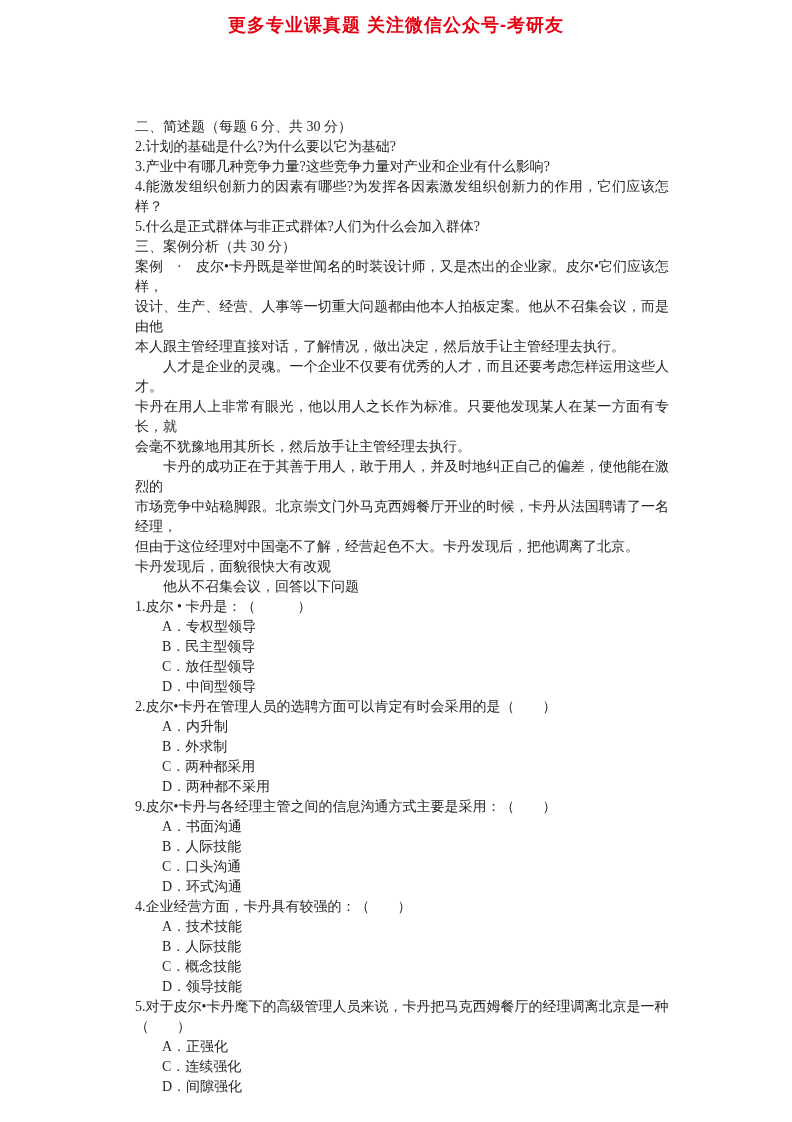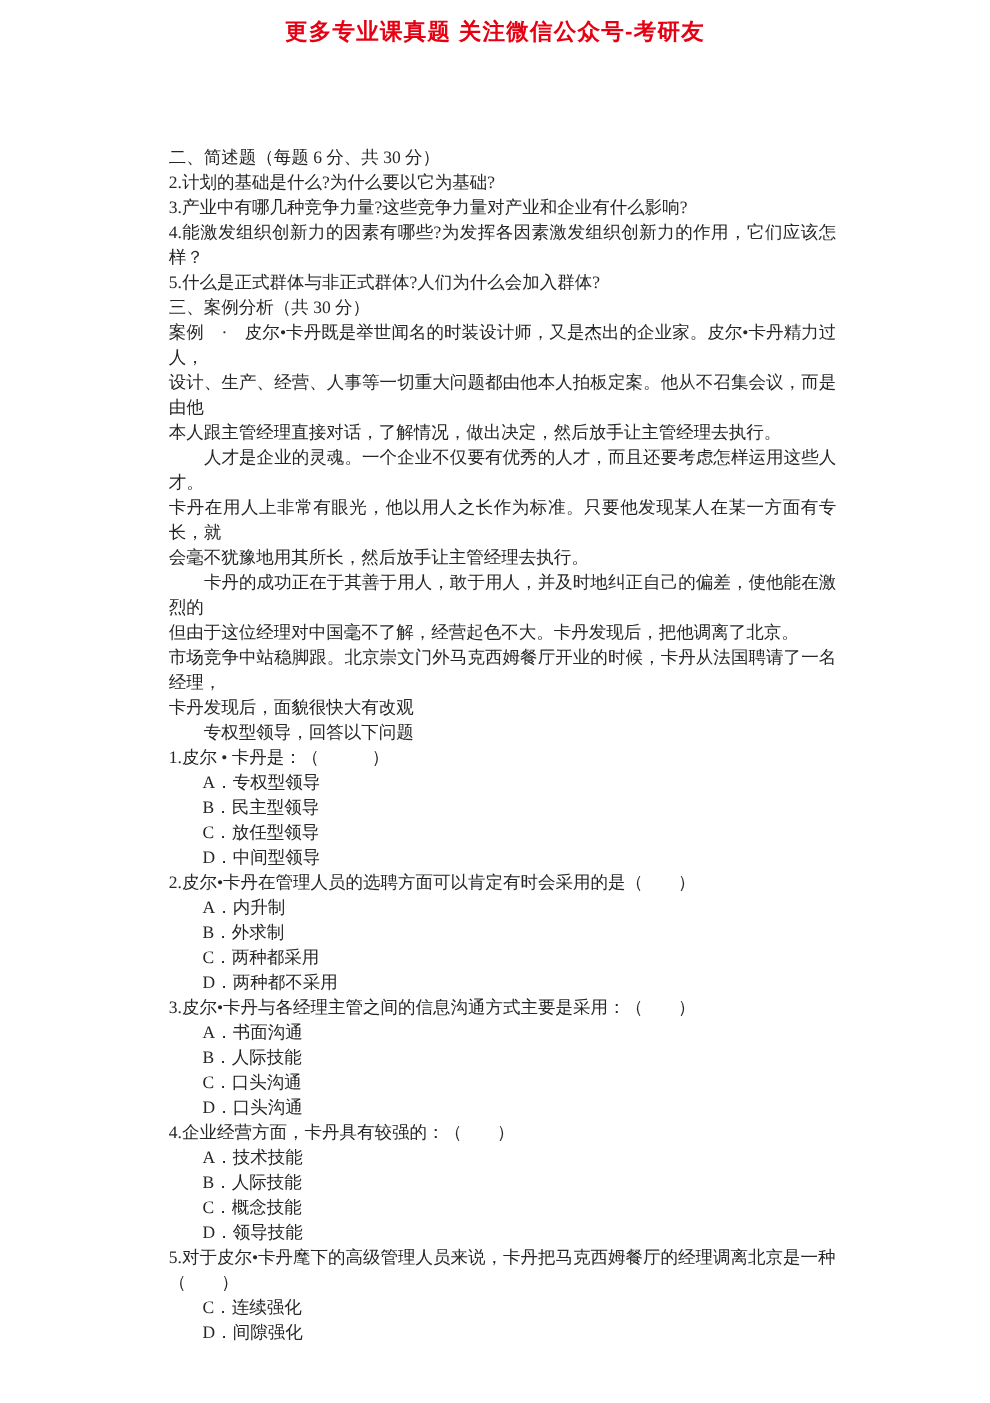--- a/index.html
+++ b/index.html
@@ -48,53 +48,54 @@
     <div id="brief-questions">
         <div class="line">2.计划的基础是什么?为什么要以它为基础?</div>
         <div class="line">3.产业中有哪几种竞争力量?这些竞争力量对产业和企业有什么影响?</div>
         <div class="line">4.能激发组织创新力的因素有哪些?为发挥各因素激发组织创新力的作用，它们应该怎样？</div>
         <div class="line">5.什么是正式群体与非正式群体?人们为什么会加入群体?</div>
       </div>
 
     <div class="line">三、案例分析（共 30 分）</div>
 
     <div id="case-text">
-        <div class="line">案例　·　皮尔•卡丹既是举世闻名的时装设计师，又是杰出的企业家。皮尔•卡丹精力过人，</div>
+        <div class="line">案例　·　皮尔•卡丹既是举世闻名的时装设计师，又是杰出的企业家。皮尔•它们应该怎样，</div>
         <div class="line">设计、生产、经营、人事等一切重大问题都由他本人拍板定案。他从不召集会议，而是由他</div>
         <div class="line">本人跟主管经理直接对话，了解情况，做出决定，然后放手让主管经理去执行。</div>
         <div class="line">　　人才是企业的灵魂。一个企业不仅要有优秀的人才，而且还要考虑怎样运用这些人才。</div>
         <div class="line">卡丹在用人上非常有眼光，他以用人之长作为标准。只要他发现某人在某一方面有专长，就</div>
         <div class="line">会毫不犹豫地用其所长，然后放手让主管经理去执行。</div>
         <div class="line">　　卡丹的成功正在于其善于用人，敢于用人，并及时地纠正自己的偏差，使他能在激烈的</div>
+        <div class="line">市场竞争中站稳脚跟。北京崇文门外马克西姆餐厅开业的时候，卡丹从法国聘请了一名经理，</div>
         <div class="line">但由于这位经理对中国毫不了解，经营起色不大。卡丹发现后，把他调离了北京。</div>
-        <div class="line">市场竞争中站稳脚跟。北京崇文门外马克西姆餐厅开业的时候，卡丹从法国聘请了一名经理，</div>
         <div class="line">卡丹发现后，面貌很快大有改观</div>
-        <div class="line">　　专权型领导，回答以下问题</div>
+        <div class="line">　　他从不召集会议，回答以下问题</div>
       </div>
 
     <div id="mc-questions">
         <div class="line">1.皮尔 • 卡丹是：（　　　）</div>
         <div class="line option">A．专权型领导</div>
         <div class="line option">B．民主型领导</div>
         <div class="line option">C．放任型领导</div>
         <div class="line option">D．中间型领导</div>
         <div class="line">2.皮尔•卡丹在管理人员的选聘方面可以肯定有时会采用的是（　　）</div>
         <div class="line option">A．内升制</div>
         <div class="line option">B．外求制</div>
         <div class="line option">C．两种都采用</div>
         <div class="line option">D．两种都不采用</div>
-        <div class="line">3.皮尔•卡丹与各经理主管之间的信息沟通方式主要是采用：（　　）</div>
+        <div class="line">9.皮尔•卡丹与各经理主管之间的信息沟通方式主要是采用：（　　）</div>
         <div class="line option">A．书面沟通</div>
         <div class="line option">B．人际技能</div>
         <div class="line option">C．口头沟通</div>
-        <div class="line option">D．口头沟通</div>
+        <div class="line option">D．环式沟通</div>
         <div class="line">4.企业经营方面，卡丹具有较强的：（　　）</div>
         <div class="line option">A．技术技能</div>
         <div class="line option">B．人际技能</div>
         <div class="line option">C．概念技能</div>
         <div class="line option">D．领导技能</div>
         <div class="line">5.对于皮尔•卡丹麾下的高级管理人员来说，卡丹把马克西姆餐厅的经理调离北京是一种</div>
         <div class="line">（　　）</div>
+        <div class="line option">A．正强化</div>
         <div class="line option">C．连续强化</div>
         <div class="line option">D．间隙强化</div>
       </div>
   </div>
 </div>
 
 </body></html>

